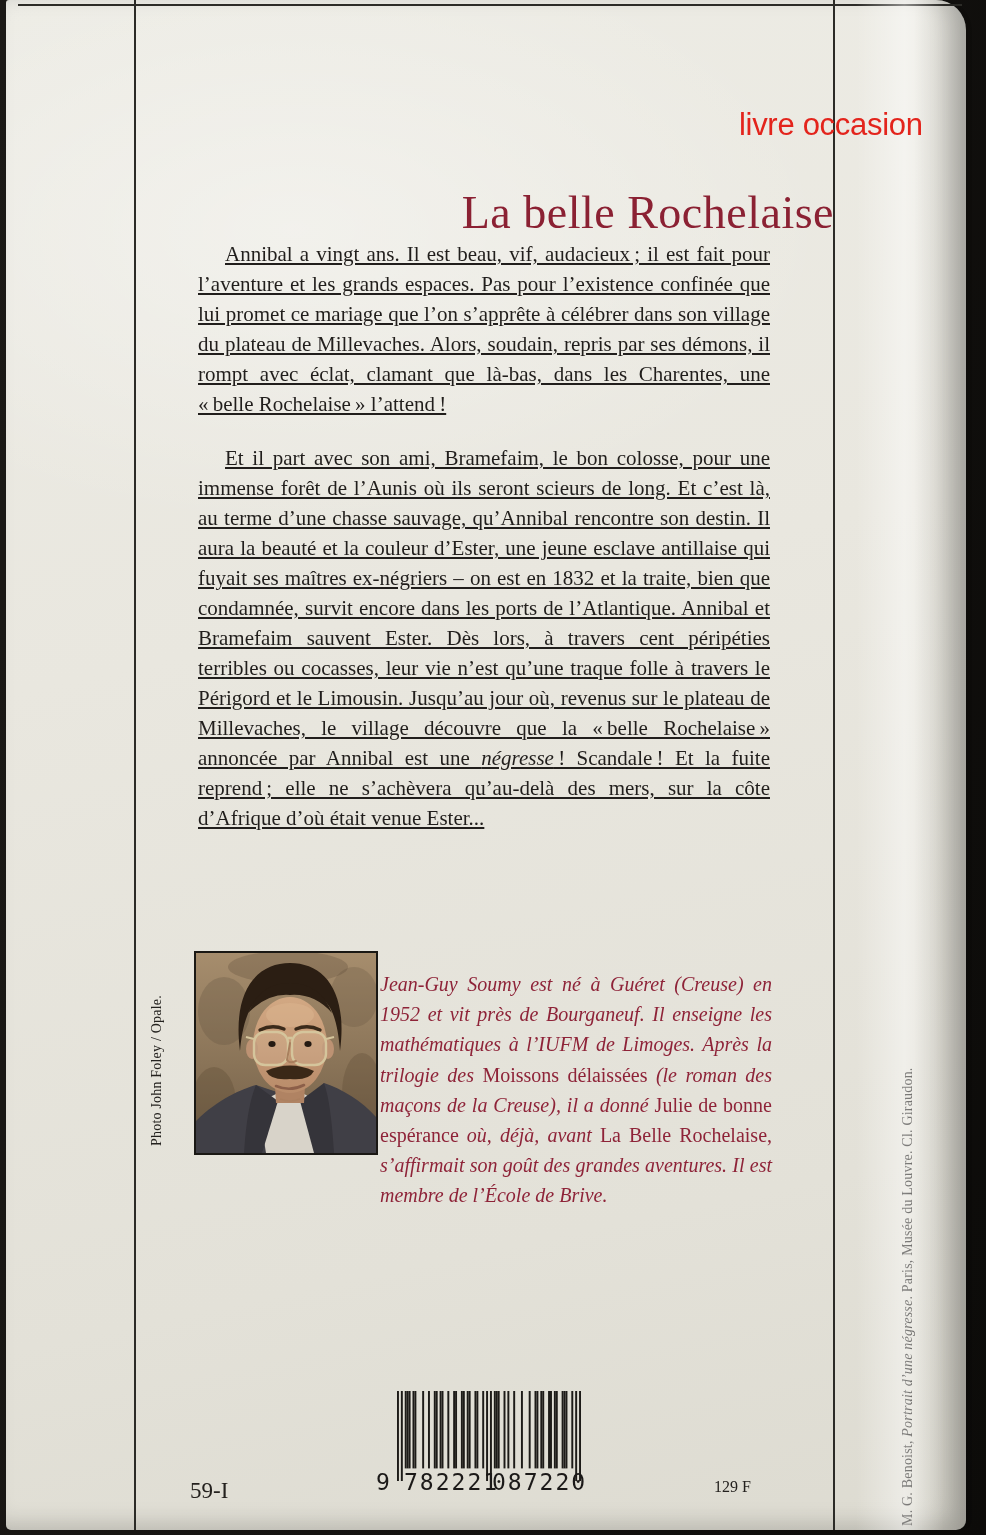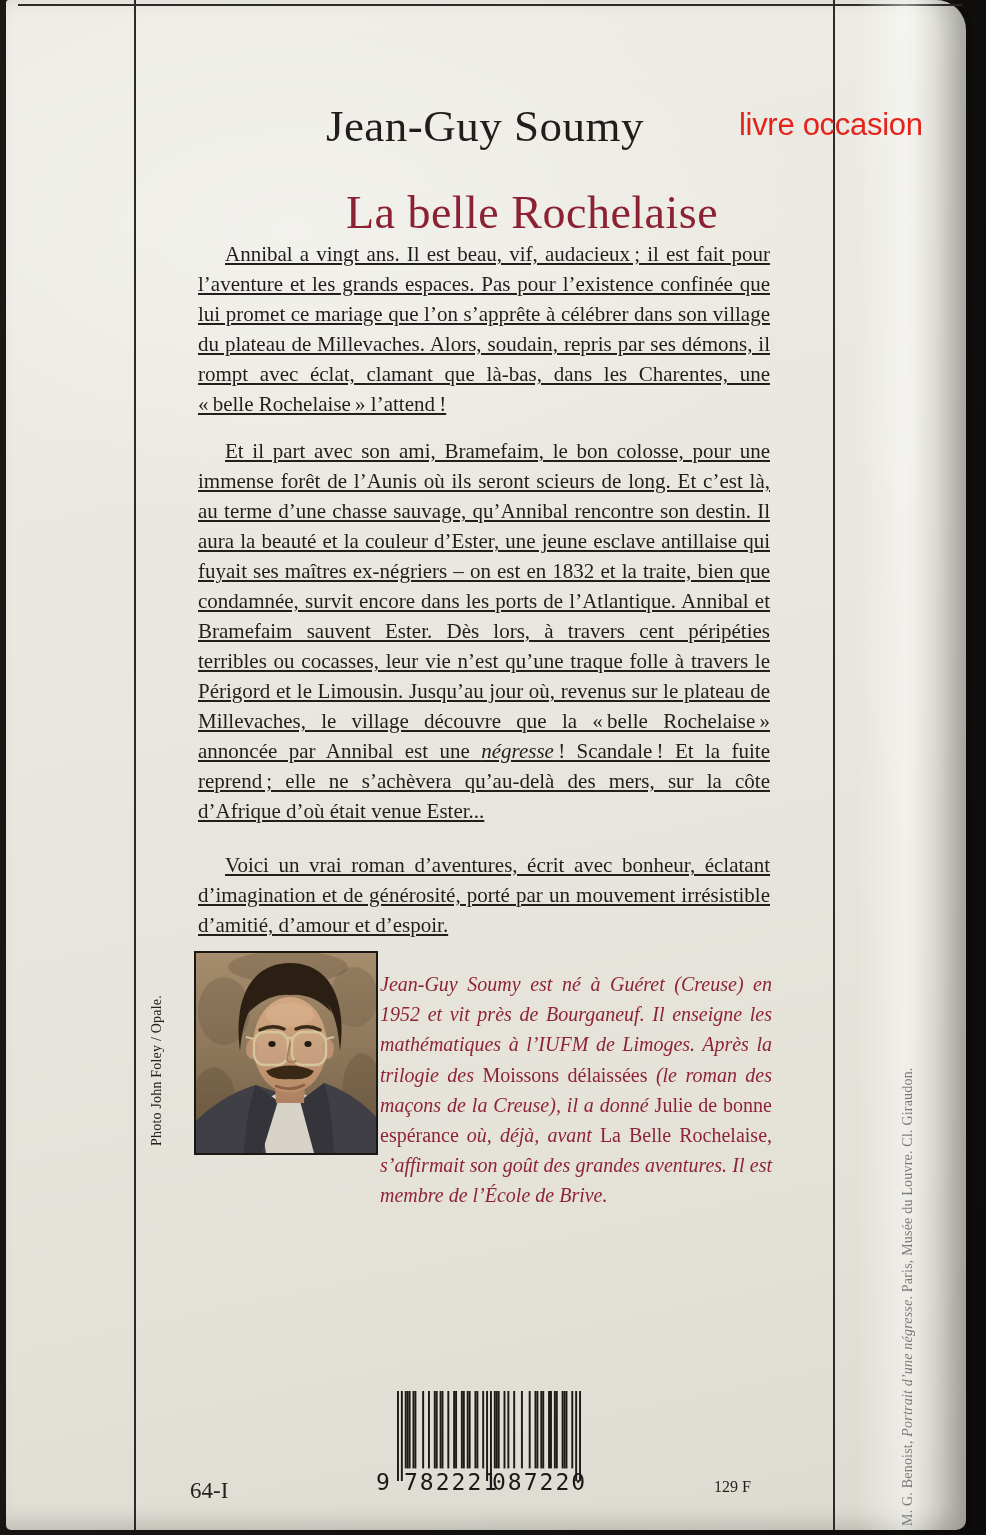--- a/index.html
+++ b/index.html
@@ -31,22 +31,22 @@
   .rule{position:absolute;background:#2c2b27;}
   .rule-top{left:12px;top:4px;width:944px;height:2px;}
   .rule-left{left:128px;top:0;width:2px;height:1530px;}
   .rule-right{left:827px;top:0;width:2px;height:1530px;}
   
   .author-name{
     position:absolute;left:130px;top:100px;width:698px;text-align:center;
     font-size:45px;color:#201d1b;letter-spacing:.5px;
   }
   .book-title{
-    position:absolute;left:130px;top:186px;width:698px;text-align:center;
-    font-size:46px;color:#8b2133;letter-spacing:.5px;padding-left:47px;
+    position:absolute;left:130px;top:186px;width:698px;text-align:right;
+    font-size:46px;color:#8b2133;letter-spacing:.5px;
   }
   .sticker{
     position:absolute;left:739px;top:107px;z-index:5;
     font-family:Liberation Sans, sans-serif;
     font-size:31px;color:#e3241c;letter-spacing:-.3px;white-space:nowrap;
   }
   
   .synopsis{
     position:absolute;left:192px;top:239px;width:572px;
     font-size:21px;line-height:30px;color:#211e1c;
@@ -95,27 +95,25 @@
 </style>
 </head>
 <body>
 
 <div id="stage">
   <div class="cover">
     <div class="rule rule-top"></div>
     <div class="rule rule-left"></div>
     <div class="rule rule-right"></div>
 
-    <div class="author-name">Jean-Guy Soumy</div>
     <div class="book-title" style="color: rgb(139, 33, 51);">La belle Rochelaise</div>
 
     <div class="synopsis" style="color: rgb(33, 30, 28);">
         <p class="para"><span class="seg-u">Annibal a vingt ans. Il est beau, vif, audacieux ; il est fait pour l’aventure et les grands espaces. Pas pour l’existence confinée que lui promet ce mariage que l’on s’apprête à célébrer dans son village du plateau de Millevaches. Alors, soudain, repris par ses démons, il rompt avec éclat, clamant que là-bas, dans les Charentes, une « belle Rochelaise » l’attend !</span></p>
         <p class="para"><span class="seg-u">Et il part avec son ami, Bramefaim, le bon colosse, pour une immense forêt de l’Aunis où ils seront scieurs de long. Et c’est là, au terme d’une chasse sauvage, qu’Annibal rencontre son destin. Il aura la beauté et la couleur d’Ester, une jeune esclave antillaise qui fuyait ses maîtres ex-négriers – on est en 1832 et la traite, bien que condamnée, survit encore dans les ports de l’Atlantique. Annibal et Bramefaim sauvent Ester. Dès lors, à travers cent péripéties terribles ou cocasses, leur vie n’est qu’une traque folle à travers le Périgord et le Limousin. Jusqu’au jour où, revenus sur le plateau de Millevaches, le village découvre que la « belle Rochelaise » annoncée par Annibal est une </span><span class="seg-i">négresse</span><span class="seg-u"> ! Scandale ! Et la fuite reprend ; elle ne s’achèvera qu’au-delà des mers, sur la côte d’Afrique d’où était venue Ester...</span></p>
-        <p class="para"><span class="seg-u">Voici un vrai roman d’aventures, écrit avec bonheur, éclatant d’imagination et de générosité, porté par un mouvement irrésistible d’amitié, d’amour et d’espoir.</span></p>
       </div>
 
     <div class="photo-frame">
       <svg viewBox="0 0 180 200" preserveAspectRatio="none">
         <defs>
           <linearGradient id="bgG" x1="0" y1="0" x2="0" y2="1">
             <stop offset="0" stop-color="#a68d6d"></stop>
               <stop offset=".55" stop-color="#8a7458"></stop>
               <stop offset="1" stop-color="#6f5c46"></stop>
           </linearGradient>
@@ -218,21 +216,21 @@
           <rect x="87" y="0" width="1" height="43"></rect>
           <rect x="90" y="0" width="1" height="43"></rect>
           <rect x="92" y="0" width="1" height="50"></rect>
           <rect x="94" y="0" width="1" height="50"></rect>
         </svg>
       <span class="bc-digit bc-lead">9</span>
       <span class="bc-digit bc-g1">782221</span>
       <span class="bc-digit bc-g2">087220</span>
     </div>
 
-    <div class="print-code">64-I</div>
+    <div class="print-code">59-I</div>
     <div class="price">129 F</div>
 
     <div class="vtext spine-credit"><span class="seg-u">M. G. Benoist, </span><span class="seg-i">Portrait d’une négresse</span><span class="seg-u">. Paris, Musée du Louvre. Cl. Giraudon.</span></div>
 
     <div class="crease"></div>
     <div class="edge-shade"></div>
   </div>
 
   <div class="sticker" style="color: rgb(227, 36, 28);">livre occasion</div>
 </div>

